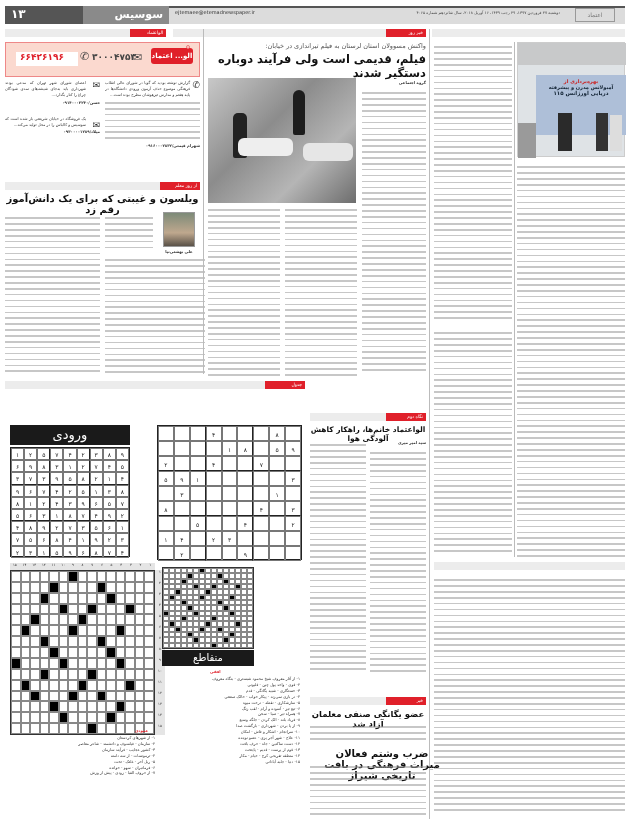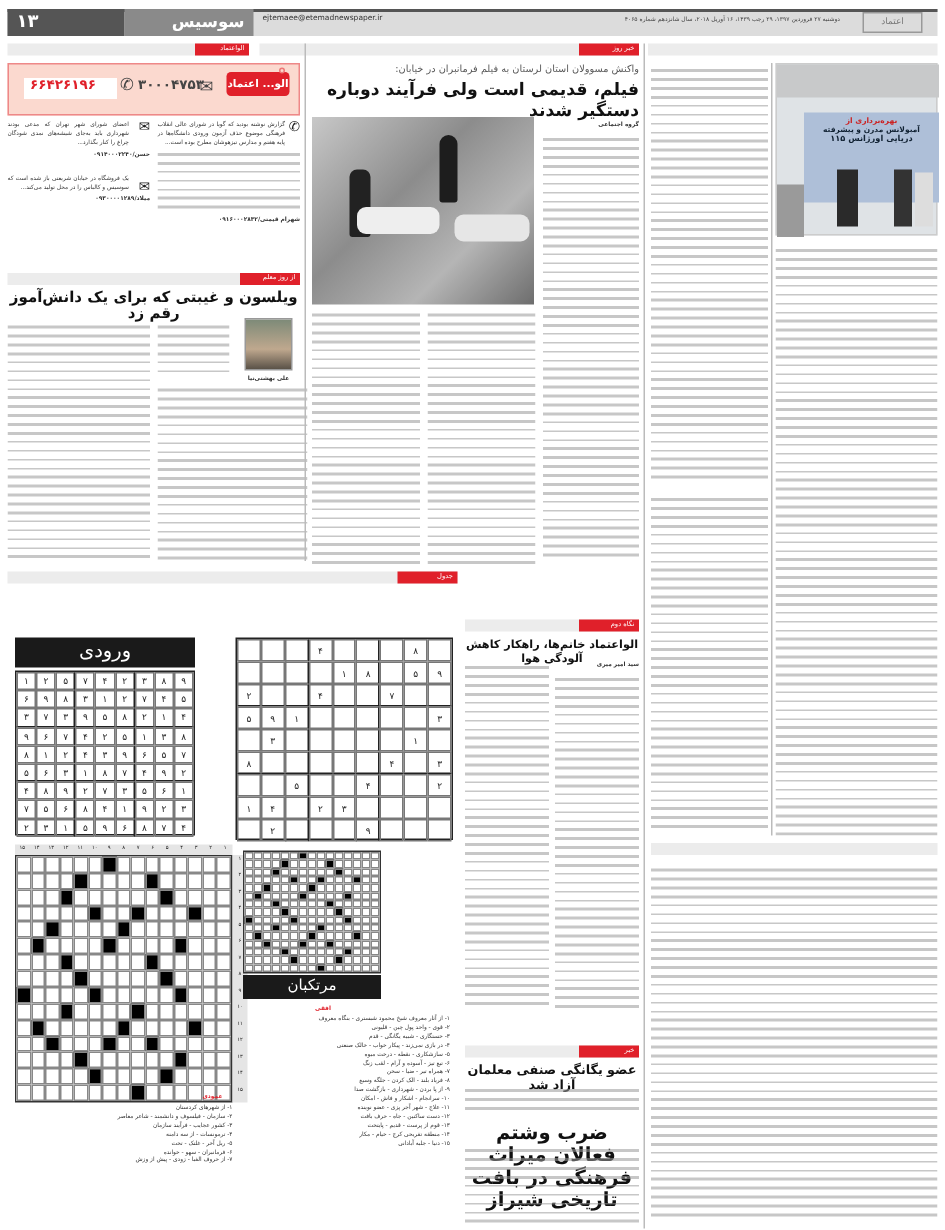--- a/index.html
+++ b/index.html
@@ -134,21 +134,21 @@
     <div class="line"></div>
     <div class="line"></div>
     <div class="line"></div>
     <div class="line"></div>
     <div class="line"></div>
 </div>
 
 <div class="abs vdiv" style="left:203px;top:29px;height:345px;"></div>
 <div class="abs vdiv" style="left:429px;top:29px;height:790px;"></div>
 
-<div class="abs" style="left:208px;top:42px;width:218px;font-size:6.5px;color:#555;direction:rtl;text-align:right;">واکنش مسوولان استان لرستان به فیلم فرمانبران در خیابان:</div>
+<div class="abs" style="left:208px;top:42px;width:218px;font-size:6.5px;color:#555;direction:rtl;text-align:right;">واکنش مسوولان استان لرستان به فیلم تیراندازی در خیابان:</div>
 <div class="abs hl" style="left:208px;top:52px;width:218px;font-size:11.5px;text-align:right;">فیلم، قدیمی است ولی فرآیند دوباره دستگیر شدند</div>
 <div class="abs photo" style="left:208px;top:78px;width:148px;height:125px;">
   <div class="abs" style="left:25px;top:35px;width:14px;height:45px;background:#222;border-radius:5px 5px 2px 2px;"></div>
   <div class="abs" style="left:85px;top:12px;width:12px;height:45px;background:#1d1d1d;border-radius:6px 6px 2px 2px;"></div>
   <div class="abs" style="left:30px;top:60px;width:55px;height:18px;background:#eee;border-radius:6px;"></div>
   <div class="abs" style="left:95px;top:65px;width:50px;height:18px;background:#e6e6e6;border-radius:6px;"></div>
 </div>
 <div class="abs txt rtl" style="left:362px;top:80px;width:64px;font-weight:bold;">گروه اجتماعی</div>
 <div class="abs col" style="left:362px;top:88px;width:64px;height:290px;">
   <div class="line"></div>
@@ -1218,21 +1218,21 @@
     <div></div>
     <div></div>
     <div class="b"></div>
     <div></div>
     <div></div>
     <div></div>
     <div></div>
     <div></div>
     <div></div>
   </div>
-<div class="abs" style="left:162px;top:650px;width:92px;height:16px;background:#1a1a1a;color:#fff;font-size:10px;text-align:center;line-height:16px;">مرتکبان</div>
+<div class="abs" style="left:162px;top:650px;width:92px;height:16px;background:#1a1a1a;color:#fff;font-size:10px;text-align:center;line-height:16px;">متقاطع</div>
 
 <div class="abs txt" style="left:210px;top:669px;font-weight:bold;color:#e0202a;direction:rtl;">افقی</div>
 <div class="abs col" style="left:160px;top:676px;width:140px;height:140px;direction:rtl;" id="across-clues">
     <div class="txt" style="text-align: right;">۱- از آثار معروف شیخ محمود شبستری - بنگاه معروف</div>
     <div class="txt" style="text-align: right;">۲- قوی - واحد پول چین - قلیونی</div>
     <div class="txt" style="text-align: right;">۳- خستگاری - شبیه یگانگی - قدم</div>
     <div class="txt" style="text-align: right;">۴- در بازی نمی‌زند - پیکار خواب - خالک صنعتی</div>
     <div class="txt" style="text-align: right;">۵- سازشکاری - نقطه - درخت میوه</div>
     <div class="txt" style="text-align: right;">۶- تیغ تیز - آسوده و آرام - لقب زنگ</div>
     <div class="txt" style="text-align: right;">۷- همراه تیر - ضیا - سخن</div>
@@ -1258,21 +1258,21 @@
 
 <div class="abs secbar" style="left:310px;top:697px;width:116px;"></div>
 <div class="abs redtag" style="left:386px;top:697px;width:40px;">خبر</div>
 <div class="abs hl" style="left:310px;top:709px;width:116px;font-size:8.5px;">عضو یگانگی صنفی معلمان آزاد شد</div>
 <div class="abs col" style="left:310px;top:722px;width:116px;height:22px;">
   <div class="line"></div>
     <div class="line"></div>
     <div class="line"></div>
     <div class="line"></div>
 </div>
-<div class="abs hl" style="left:310px;top:748px;width:116px;font-size:13px;">ضرب وشتم فعالان میراث فرهنگی در بافت تاریخی شیراز</div>
+<div class="abs hl" style="left:324px;top:748px;width:116px;font-size:10px;">ضرب وشتم فعالان میراث فرهنگی در بافت تاریخی شیراز</div>
 <div class="abs col" style="left:310px;top:762px;width:116px;height:55px;">
   <div class="line"></div>
     <div class="line"></div>
     <div class="line"></div>
     <div class="line"></div>
     <div class="line"></div>
     <div class="line"></div>
     <div class="line"></div>
     <div class="line"></div>
     <div class="line"></div>

